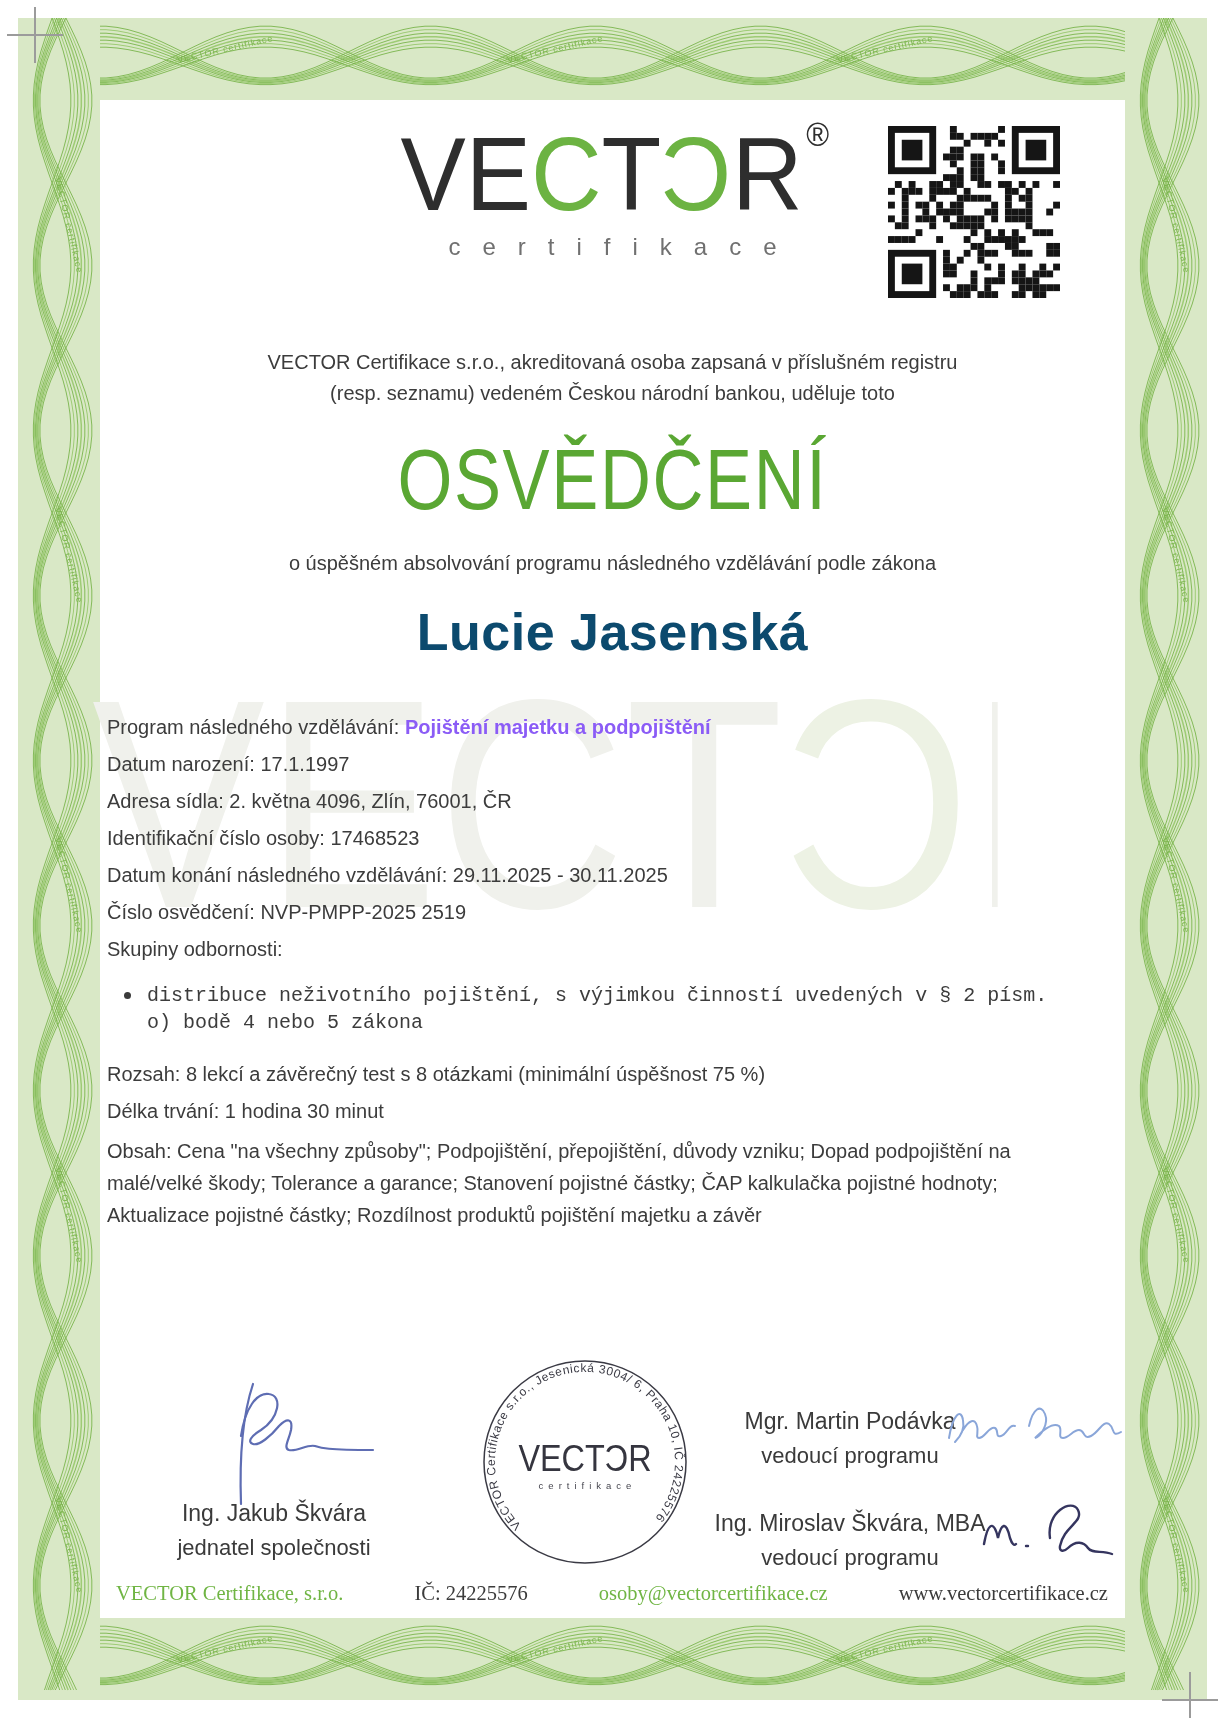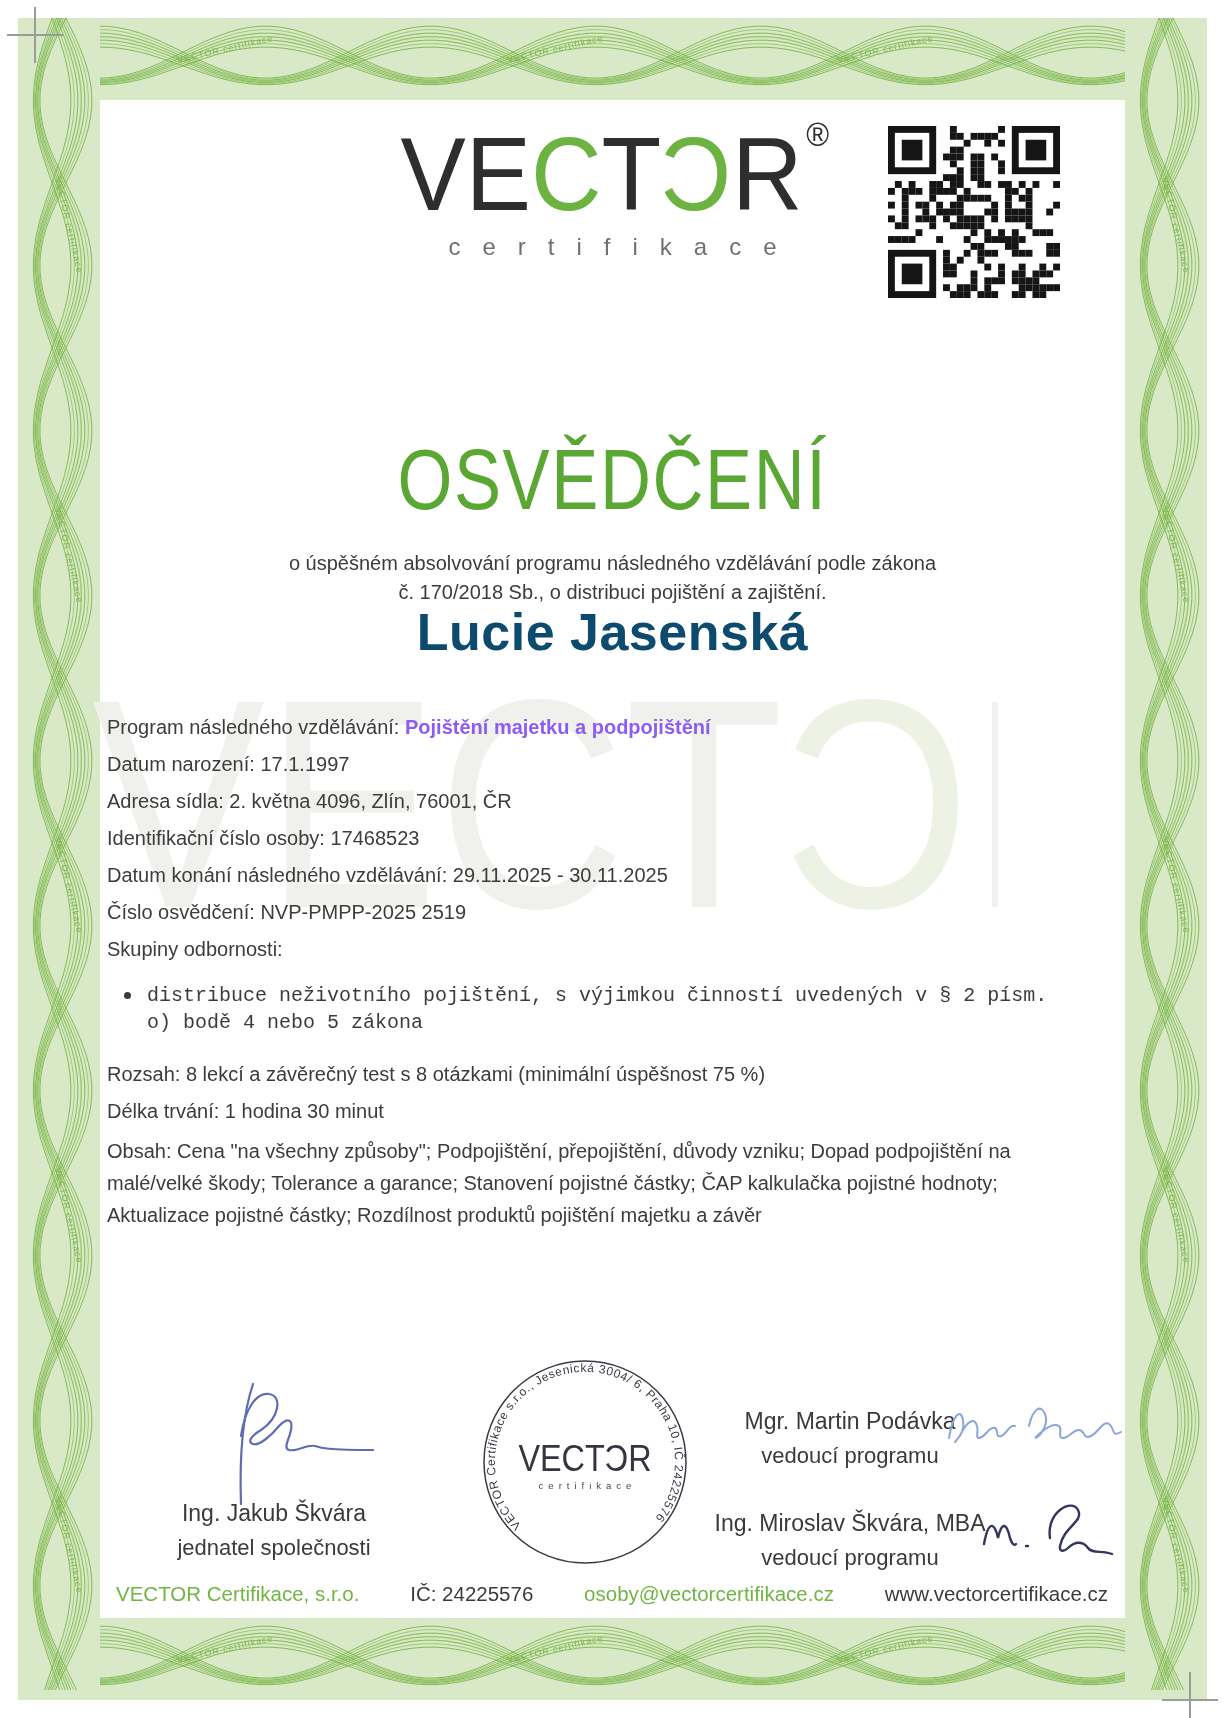--- a/index.html
+++ b/index.html
@@ -64,21 +64,21 @@
   
   .seal-wrap{position:absolute;left:382px;top:1259px;width:206px;height:206px;z-index:1;}
   .seal-wrap svg{position:absolute;left:0;top:0;}
   .sealtext{font-size:12px;fill:#3a3a44;letter-spacing:.6px;}
   .seal-word{position:absolute;left:0;top:82px;width:100%;text-align:center;font-size:36px;line-height:1;
              color:#35353f;transform:scaleX(.9);white-space:nowrap;}
   .seal-sub{position:absolute;left:0;top:121px;width:100%;text-align:center;font-size:9.5px;color:#46464f;
             letter-spacing:5px;padding-left:5px;box-sizing:border-box;}
   
   .footer{position:absolute;left:16px;top:1482px;width:992px;display:flex;justify-content:space-between;
-          align-items:center;font-size:20.5px;z-index:1;}
+          align-items:center;font-size:20.5px;z-index:1;font-family:Liberation Serif, serif;}
   .footer .green{color:#70b544;text-decoration:none;}
   .footer .dark{color:#3b3b3b;}
 </style>
 </head>
 <body>
 
 <div class="sheet">
 
   <svg class="band band-top" width="1189" height="82">
       <path d="M0 34.1 L11 28.7 L22 23.5 L33 18.8 L44 14.8 L55 11.6 L66 9.4 L77 8.2 L88 8.2 L99 9.4 L110 11.6 L121 14.8 L132 18.8 L143 23.5 L154 28.7 L165 34.1 L176 39.5 L187 44.7 L198 49.4 L209 53.4 L220 56.6 L231 58.8 L242 60.0 L253 60.0 L264 58.8 L275 56.6 L286 53.4 L297 49.4 L308 44.7 L319 39.5 L330 34.1 L341 28.7 L352 23.5 L363 18.8 L374 14.8 L385 11.6 L396 9.4 L407 8.2 L418 8.2 L429 9.4 L440 11.6 L451 14.8 L462 18.8 L473 23.5 L484 28.7 L495 34.1 L506 39.5 L517 44.7 L528 49.4 L539 53.4 L550 56.6 L561 58.8 L572 60.0 L583 60.0 L594 58.8 L605 56.6 L616 53.4 L627 49.4 L638 44.7 L649 39.5 L660 34.1 L671 28.7 L682 23.5 L693 18.8 L704 14.8 L715 11.6 L726 9.4 L737 8.2 L748 8.2 L759 9.4 L770 11.6 L781 14.8 L792 18.8 L803 23.5 L814 28.7 L825 34.1 L836 39.5 L847 44.7 L858 49.4 L869 53.4 L880 56.6 L891 58.8 L902 60.0 L913 60.0 L924 58.8 L935 56.6 L946 53.4 L957 49.4 L968 44.7 L979 39.5 L990 34.1 L1001 28.7 L1012 23.5 L1023 18.8 L1034 14.8 L1045 11.6 L1056 9.4 L1067 8.2 L1078 8.2 L1089 9.4 L1100 11.6 L1111 14.8 L1122 18.8 L1133 23.5 L1144 28.7 L1155 34.1 L1166 39.5 L1177 44.7 L1188 49.4 " fill="none" stroke="#74b245" stroke-width="1" opacity="0.85"></path>
@@ -388,26 +388,29 @@
         <rect x="6.88" y="6.88" width="34.40" height="34.40" fill="#fff"></rect>
         <rect x="13.76" y="13.76" width="20.64" height="20.64" fill="#151515"></rect>
         <rect x="123.84" y="0.00" width="48.16" height="48.16" fill="#151515"></rect>
         <rect x="130.72" y="6.88" width="34.40" height="34.40" fill="#fff"></rect>
         <rect x="137.60" y="13.76" width="20.64" height="20.64" fill="#151515"></rect>
         <rect x="0.00" y="123.84" width="48.16" height="48.16" fill="#151515"></rect>
         <rect x="6.88" y="130.72" width="34.40" height="34.40" fill="#fff"></rect>
         <rect x="13.76" y="137.60" width="20.64" height="20.64" fill="#151515"></rect>
       </svg>
 
+    <div class="intro">
+      <div>VECTOR Certifikace s.r.o., akreditovaná osoba zapsaná v příslušném registru</div>
+      <div>(resp. seznamu) vedeném Českou národní bankou, uděluje toto</div>
+    </div>
 
     <div class="title">OSVĚDČENÍ</div>
 
     <div class="subtitle">
       <div>o úspěšném absolvování programu následného vzdělávání podle zákona</div>
-      <div>č. 170/2018 Sb., o distribuci pojištění a zajištění.</div>
     </div>
 
     <div class="recipient">Lucie Jasenská</div>
 
     <div class="details">
       <div class="dline"><span>Program následného vzdělávání: </span><b>Pojištění majetku a podpojištění</b></div>
       <div class="dline">Datum narození: 17.1.1997</div>
       <div class="dline">Adresa sídla: 2. května 4096, Zlín, 76001, ČR</div>
       <div class="dline">Identifikační číslo osoby: 17468523</div>
       <div class="dline">Datum konání následného vzdělávání: 29.11.2025 - 30.11.2025</div>

